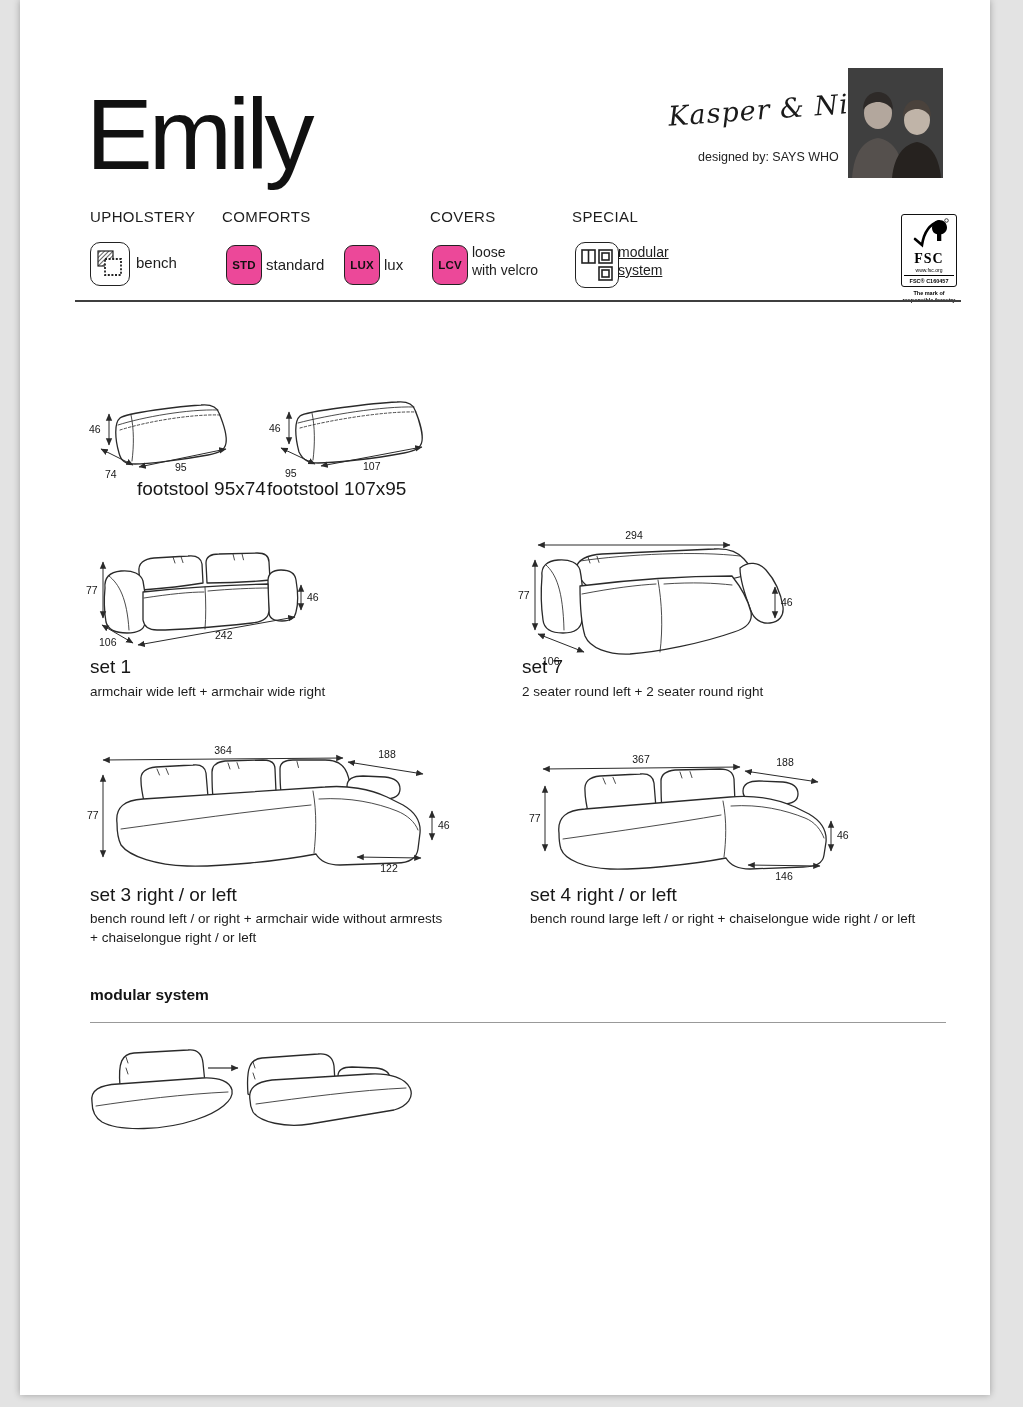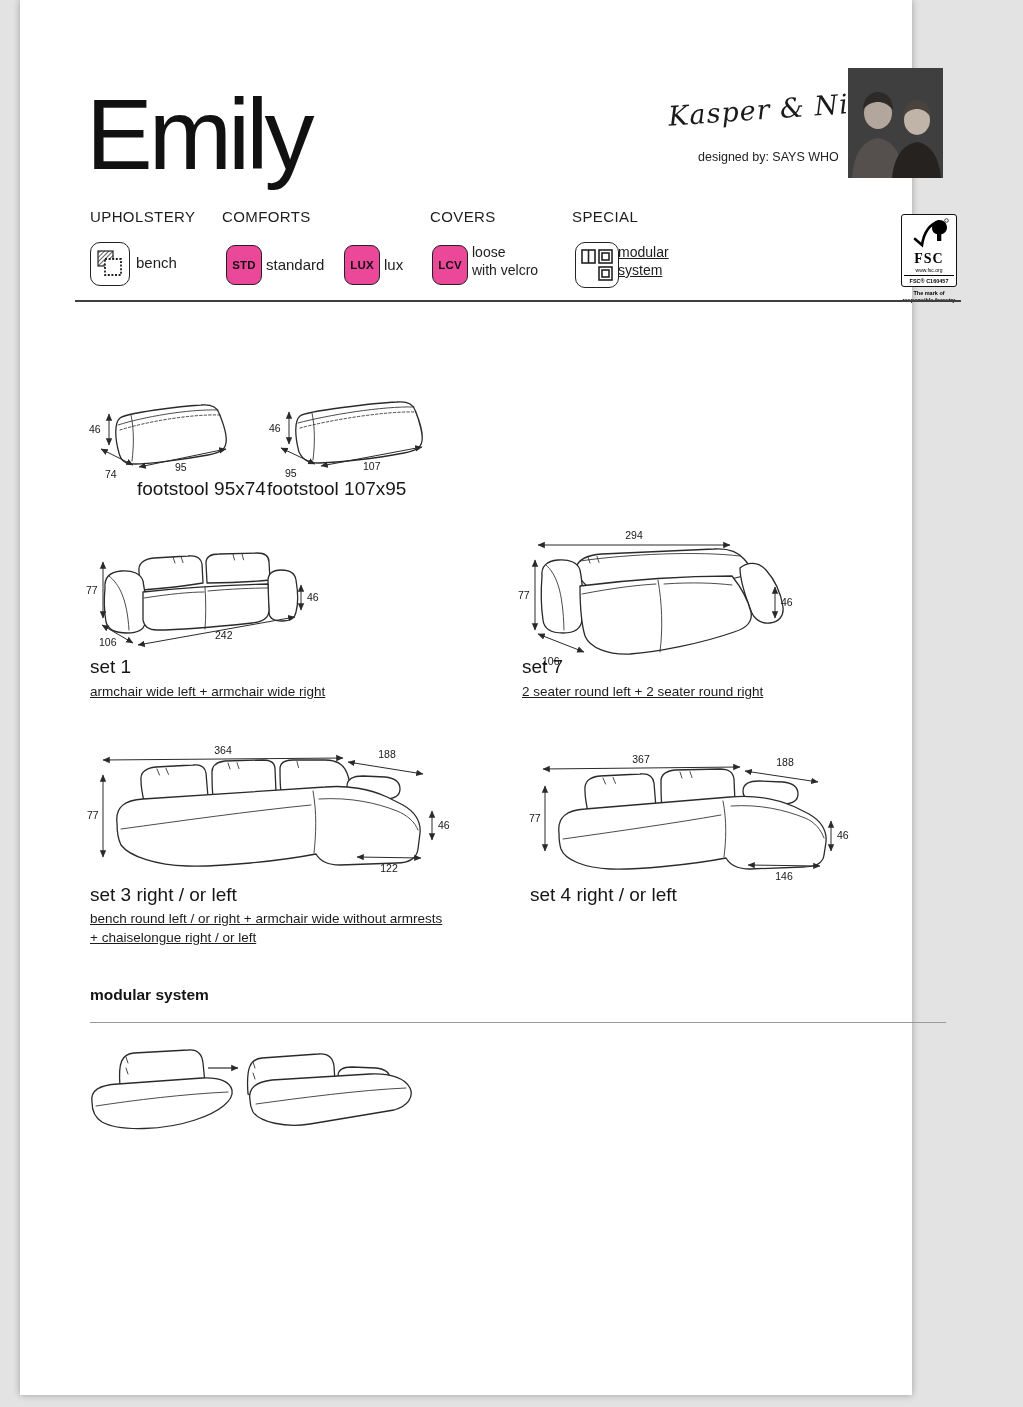--- a/index.html
+++ b/index.html
@@ -4,21 +4,21 @@
 <style>
   html,body{margin:0;padding:0;}
   body{
     width:1023px;height:1407px;position:relative;
     background:#e3e3e3;
     font-family:"Liberation Sans",sans-serif;
     color:#1c1c1c;
     overflow:hidden;
   }
   .page{
-    position:absolute;left:20px;top:0;width:892px;height:1395px;
+    position:absolute;left:20px;top:0;width:970px;height:1395px;
     background:#ffffff;
     box-shadow:0 0 7px rgba(0,0,0,.30);
   }
   .abs{position:absolute;}
   .page-title{
     font-size:100px;font-weight:300;letter-spacing:-4px;color:#111;line-height:1;
   }
   .signature{
     font-family:"DejaVu Serif",cursive;font-style:italic;
     font-size:27px;color:#1a1a1a;transform:rotate(-4deg);white-space:nowrap;letter-spacing:1px;
@@ -32,21 +32,21 @@
     display:flex;align-items:center;justify-content:center;
     font-size:11.5px;font-weight:bold;letter-spacing:.2px;color:#111;background:#ec4899;
   }
   .iconbox{
     border:1.6px solid #222;border-radius:10px;background:#fff;
     display:flex;align-items:center;justify-content:center;
   }
   .rule1{background:#3f3f3f;height:2px;}
   .rule2{background:#999;height:1px;}
   .diagram-label{font-size:19px;color:#161616;white-space:nowrap;}
-  .diagram-desc{font-size:13.5px;color:#1c1c1c;white-space:nowrap;text-decoration:underline;}
+  .diagram-desc{font-size:13.5px;color:#1c1c1c;white-space:nowrap;}
   .section-heading{font-size:15.5px;font-weight:bold;color:#141414;}
   .fsc-box{
     width:56px;border:1.3px solid #111;border-radius:3px;background:#fff;
     text-align:center;padding:3px 2px 2px 2px;box-sizing:border-box;
   }
   .fsc-acronym{font-family:"Liberation Serif",serif;font-weight:bold;font-size:14px;letter-spacing:1px;color:#000;line-height:1;}
   .fsc-url{font-size:5px;color:#000;margin-top:1px;}
   .fsc-cert{font-size:5.5px;font-weight:bold;color:#000;border-top:1px solid #000;margin-top:2px;padding-top:2px;}
   .fsc-tagline{font-size:5.5px;font-weight:bold;color:#000;text-align:center;width:56px;line-height:1.35;margin-top:3px;}
   svg text.dimt{font-family:"Liberation Sans",sans-serif;font-size:10.5px;fill:#161616;}
@@ -278,20 +278,21 @@
     <path class="seam" d="M 38,86 C 95,78 150,70 196,62"></path>
 
     <line class="dim" x1="20" y1="33" x2="20" y2="98"></line>
     <text class="dimt" x="4" y="69">77</text>
     <line class="dim" x1="306" y1="68" x2="306" y2="98"></line>
     <text class="dimt" x="312" y="86">46</text>
     <line class="dim" x1="223" y1="112" x2="295" y2="113"></line>
     <text class="dimt" x="259" y="127" text-anchor="middle">146</text>
   </svg>
   <div class="abs diagram-label" style="left:510px;top:884px;">set 4 right / or left</div>
+  <div class="abs diagram-desc" style="left:510px;top:911px;">bench round large left / or right + chaiselongue wide right / or left</div>
 
   <div class="abs section-heading" style="left:70px;top:986px;">modular system</div>
   <div class="abs rule2" style="left:70px;top:1022px;width:856px;"></div>
 
   <svg class="abs" style="left:60px;top:1040px;" width="345" height="105" viewBox="0 0 345 105">
 
     <path class="sofa-fill" d="M 40,46 C 38,22 42,14 54,13 L 108,10 C 118,9 122,14 123,23 L 125,43 C 100,46 60,50 44,52 C 42,50 41,48 40,46 Z"></path>
     <path class="seam" d="M 46,17 l 2,6 M 46,28 l 2,6" stroke-width=".8"></path>
     <path class="sofa-fill" d="M 12,62 C 10,50 20,45 38,44 L 122,38 C 140,37 150,42 152,50 C 154,60 140,72 115,80 C 85,90 40,92 22,82 C 14,77 12,70 12,62 Z"></path>
     <path class="seam" d="M 16,66 C 55,60 105,54 148,52"></path>

